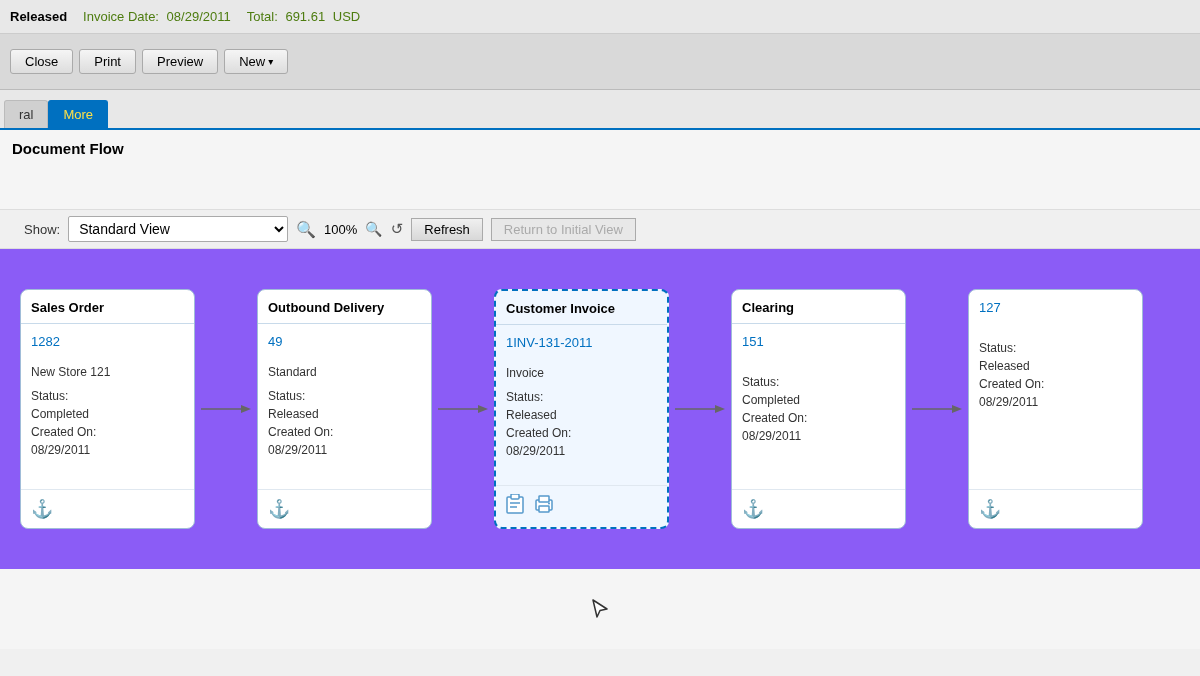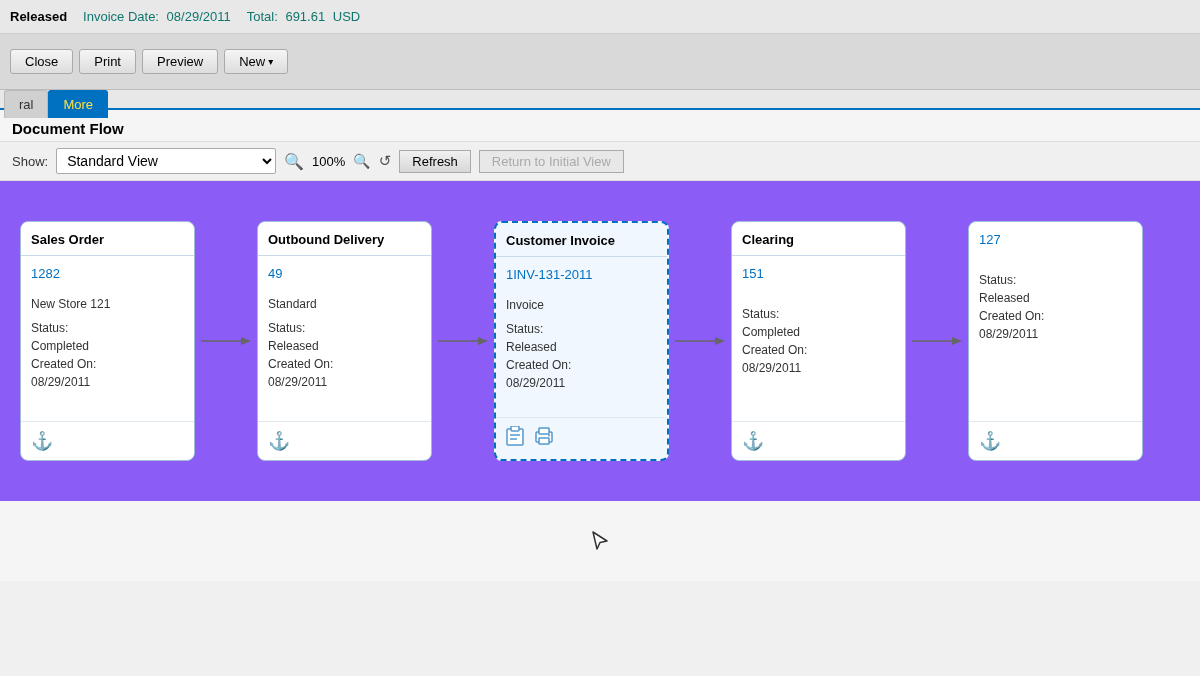--- a/index.html
+++ b/index.html
@@ -22,21 +22,21 @@
       gap: 16px;
       height: 34px;
     }
     .status-released {
       font-weight: bold;
       font-size: 13px;
       color: #000;
     }
     .status-info {
       font-size: 13px;
-      color: #0f766e;
+      color: #4d7c0f;
     }
 
     
     .toolbar {
       background: #d9d9d9;
       border-bottom: 1px solid #bbb;
       padding: 8px 10px;
       display: flex;
       align-items: center;
       gap: 6px;
@@ -56,23 +56,23 @@
       align-items: center;
       gap: 3px;
     }
     .new-btn .arrow { font-size: 10px; }
 
     
     .tabs-bar {
       background: #e8e8e8;
       border-bottom: 2px solid #0070c0;
       display: flex;
-      align-items: flex-start;
+      align-items: flex-end;
       padding: 0 0 0 4px;
-      height: 20px;
+      height: 40px;
     }
     .tab {
       padding: 6px 14px;
       font-size: 13px;
       cursor: pointer;
       border: 1px solid transparent;
       border-bottom: none;
       border-radius: 3px 3px 0 0;
       background: transparent;
       color: #444;
@@ -98,24 +98,25 @@
       font-size: 15px;
       font-weight: bold;
       color: #000;
     }
 
     
     .controls-bar {
       display: flex;
       align-items: center;
       gap: 8px;
-      padding: 6px 12px;
+      padding: 6px 24px;
       background: #f0f0f0;
       border-top: 1px solid #ddd;
       border-bottom: 1px solid #ddd;
+      margin-top: 48px;
     }
     .show-label {
       font-size: 13px;
       color: #333;
     }
     .view-select {
       width: 220px;
       padding: 3px 6px;
       font-size: 14px;
       border: 1px solid #aaa;

